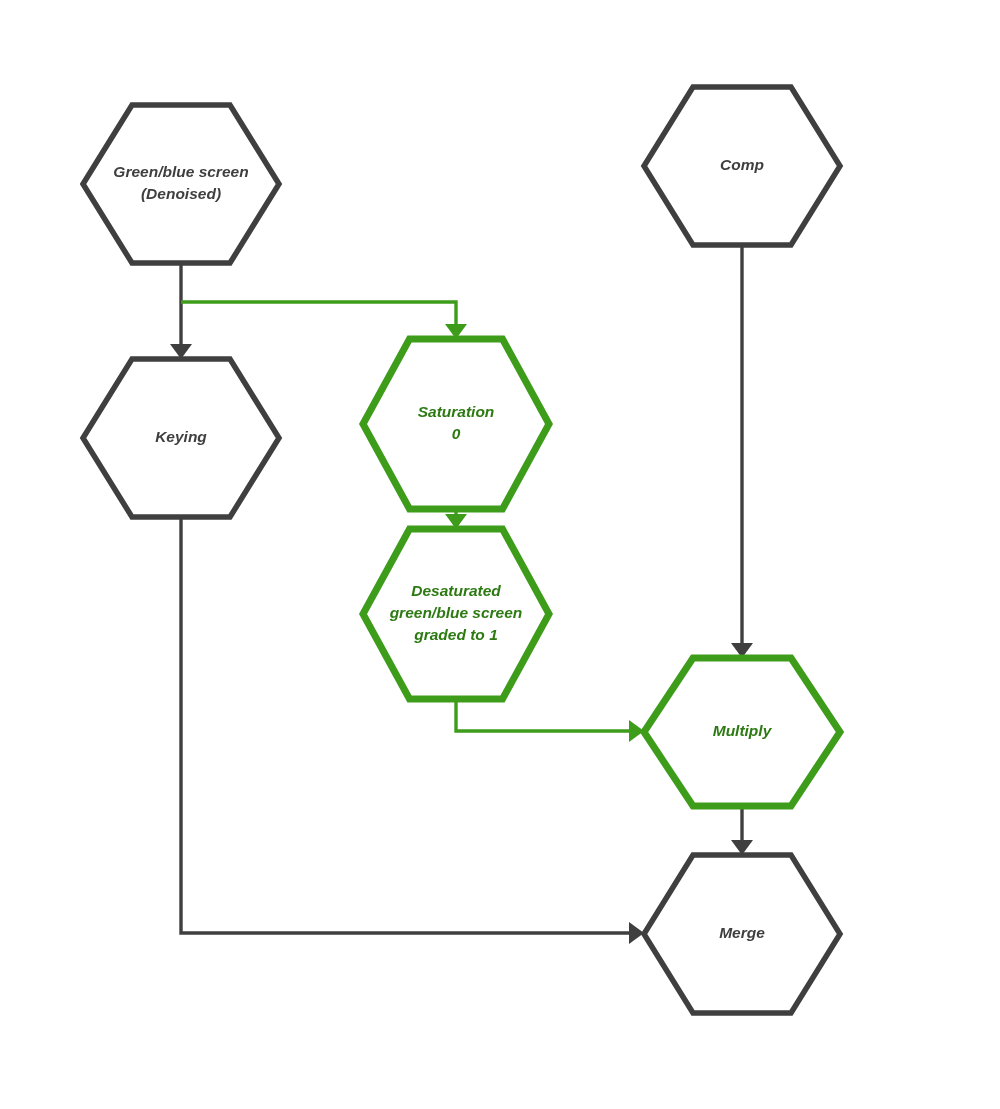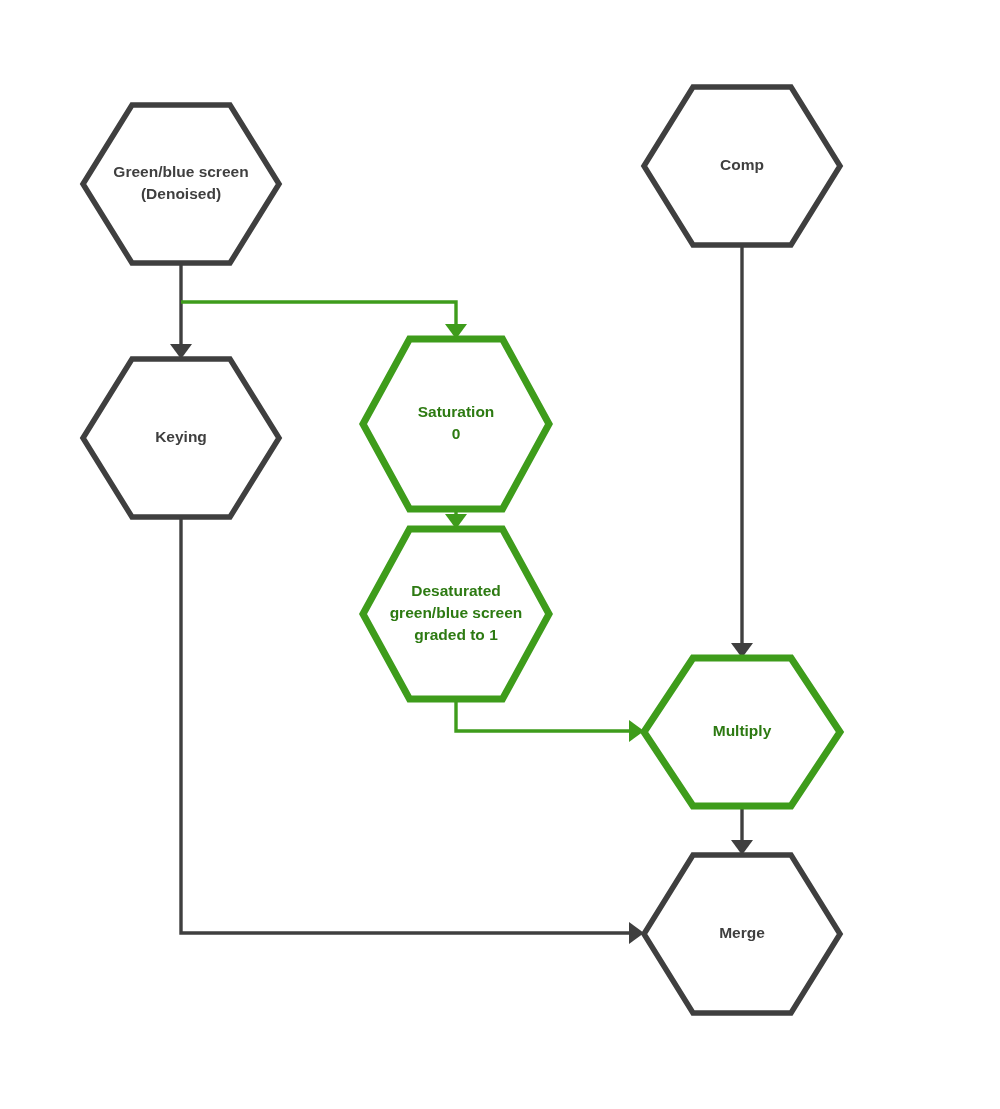--- a/index.html
+++ b/index.html
@@ -12,20 +12,21 @@
     width: 1000px;
     height: 1109px;
     font-family: "Liberation Sans", sans-serif;
     overflow: hidden;
   }
   #diagram-root {
     position: relative;
     width: 1000px;
     height: 1109px;
     background: #ffffff;
+    font-style: italic;
   }
   svg.flow-canvas {
     display: block;
     width: 1000px;
     height: 1109px;
   }
   .node-shape {
     fill: #ffffff;
     stroke-linejoin: miter;
   }

